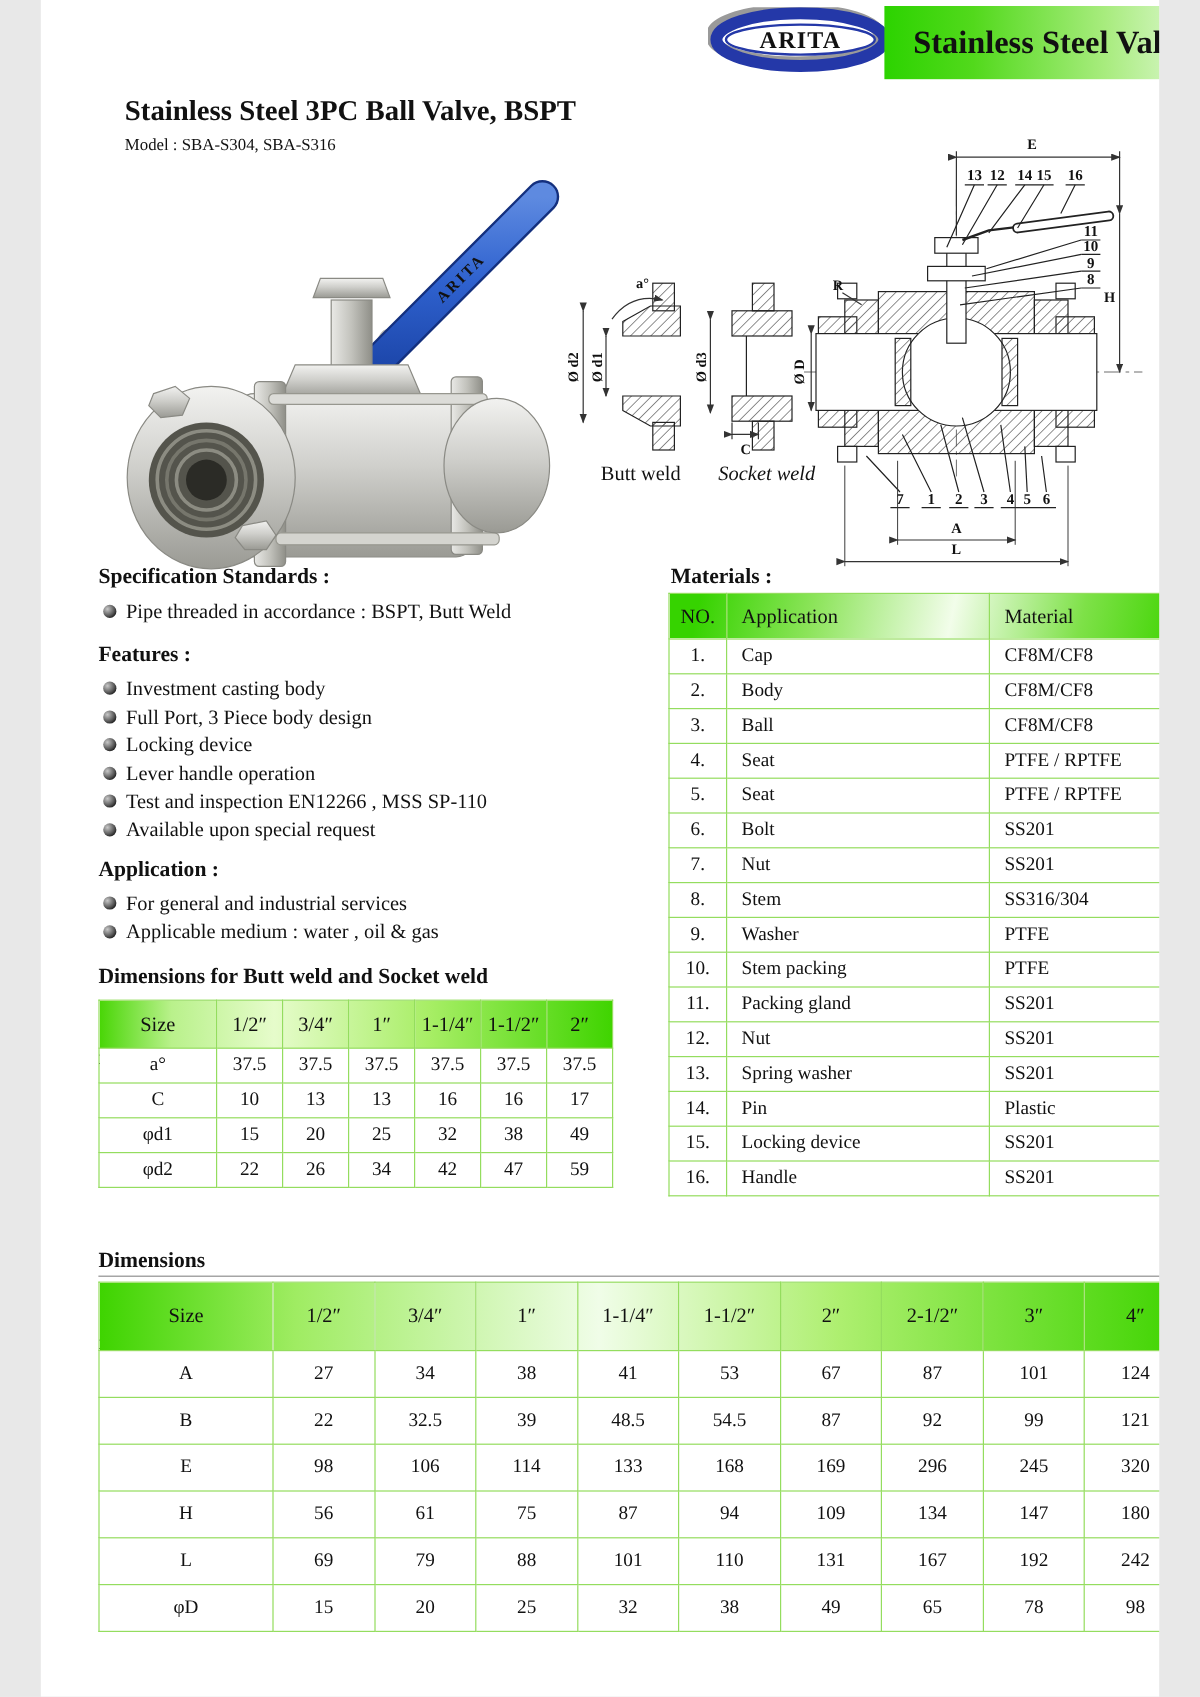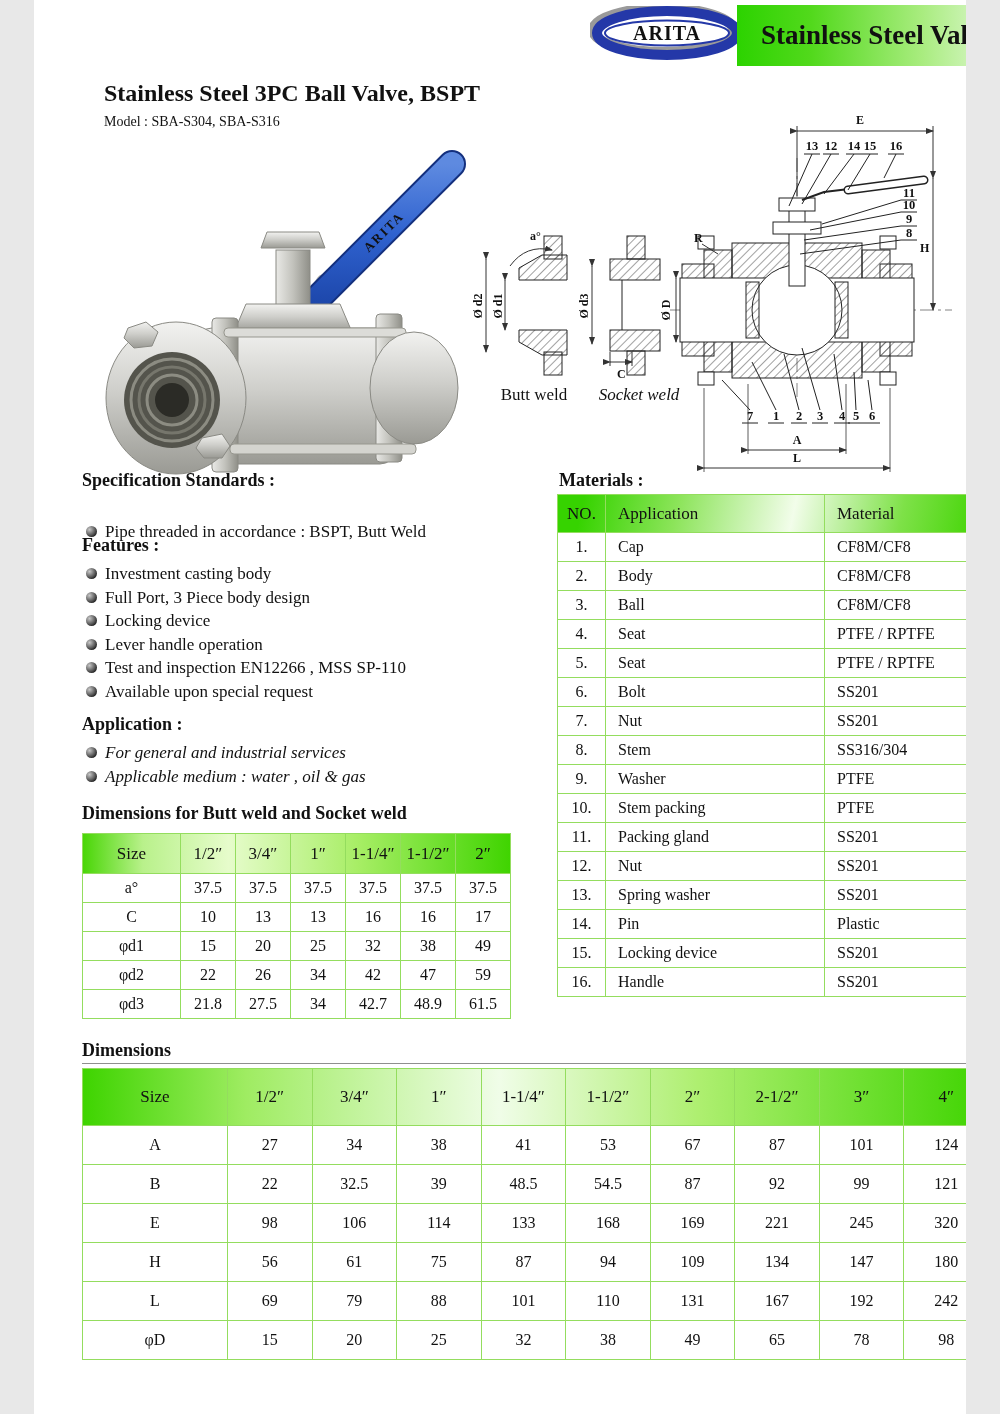--- a/index.html
+++ b/index.html
@@ -243,21 +243,21 @@
     <line x1="194" y1="284" x2="194" y2="354" stroke="#333" stroke-width="0.8"></line>
     <line x1="96" y1="350" x2="194" y2="350" stroke="#333" marker-start="url(#arr)" marker-end="url(#arr)"></line>
     <text class="dimlbl" x="145" y="344" text-anchor="middle">A</text>
     <line x1="52" y1="288" x2="52" y2="372" stroke="#333" stroke-width="0.8"></line>
     <line x1="238" y1="288" x2="238" y2="372" stroke="#333" stroke-width="0.8"></line>
     <line x1="52" y1="368" x2="238" y2="368" stroke="#333" marker-start="url(#arr)" marker-end="url(#arr)"></line>
     <text class="dimlbl" x="145" y="362" text-anchor="middle">L</text>
   </svg>
 
   <div class="abs sec-h" style="left:48px;top:470px;">Specification Standards :</div>
-  <ul class="abs blist" style="left:52px;top:520px;width:460px;font-family:Liberation Serif, serif;">
+  <ul class="abs blist" style="left:52px;top:498px;width:460px;font-family:Liberation Serif, serif;">
       <li>
         <span class="bullet"></span>
         <span>Pipe threaded in accordance : BSPT, Butt Weld</span>
       </li>
     </ul>
 
   <div class="abs sec-h" style="left:48px;top:535px;">Features :</div>
   <ul class="abs blist" style="left:52px;top:562px;width:460px;">
       <li>
         <span class="bullet"></span>
@@ -279,21 +279,21 @@
         <span class="bullet"></span>
         <span>Test and inspection EN12266 , MSS SP-110</span>
       </li>
       <li>
         <span class="bullet"></span>
         <span>Available upon special request</span>
       </li>
     </ul>
 
   <div class="abs sec-h" style="left:48px;top:714px;">Application :</div>
-  <ul class="abs blist" style="left:52px;top:741px;width:460px;font-style:italic;">
+  <ul class="abs blist" style="left:52px;top:741px;width:460px;">
       <li>
         <span class="bullet"></span>
         <span>For general and industrial services</span>
       </li>
       <li>
         <span class="bullet"></span>
         <span>Applicable medium : water , oil &amp; gas</span>
       </li>
     </ul>
 
@@ -352,29 +352,20 @@
             <td>49</td>
           </tr>
           <tr>
             <td>φd2</td>
             <td>22</td>
             <td>26</td>
             <td>34</td>
             <td>42</td>
             <td>47</td>
             <td>59</td>
-          </tr>
-          <tr>
-            <td>φd3</td>
-            <td>21.8</td>
-            <td>27.5</td>
-            <td>34</td>
-            <td>42.7</td>
-            <td>48.9</td>
-            <td>61.5</td>
           </tr>
         </tbody>
       </table>
   </div>
 
   <div class="abs sec-h" style="left:525px;top:470px;">Materials :</div>
   <div class="abs" style="left:523px;top:494px;width:427px;">
     <table class="dt materials-tbl">
         <colgroup>
           <col style="width: 48px;">
@@ -532,21 +523,21 @@
             <td>121</td>
           </tr>
           <tr>
             <td>E</td>
             <td>98</td>
             <td>106</td>
             <td>114</td>
             <td>133</td>
             <td>168</td>
             <td>169</td>
-            <td>221</td>
+            <td>296</td>
             <td>245</td>
             <td>320</td>
           </tr>
           <tr>
             <td>H</td>
             <td>56</td>
             <td>61</td>
             <td>75</td>
             <td>87</td>
             <td>94</td>

